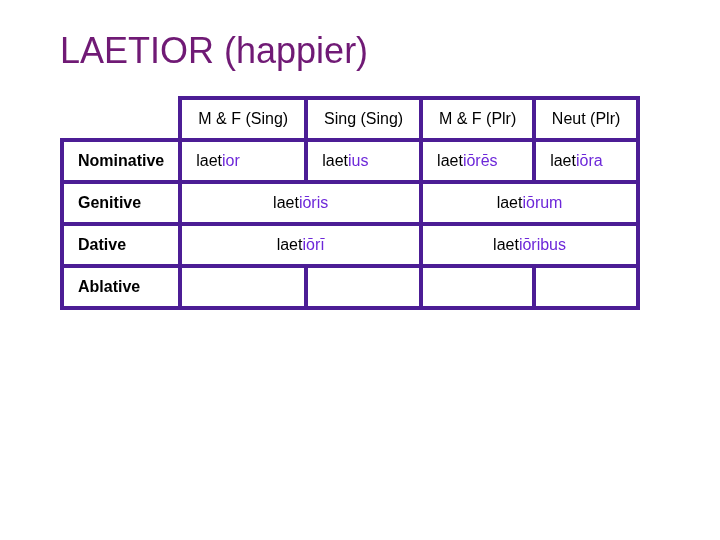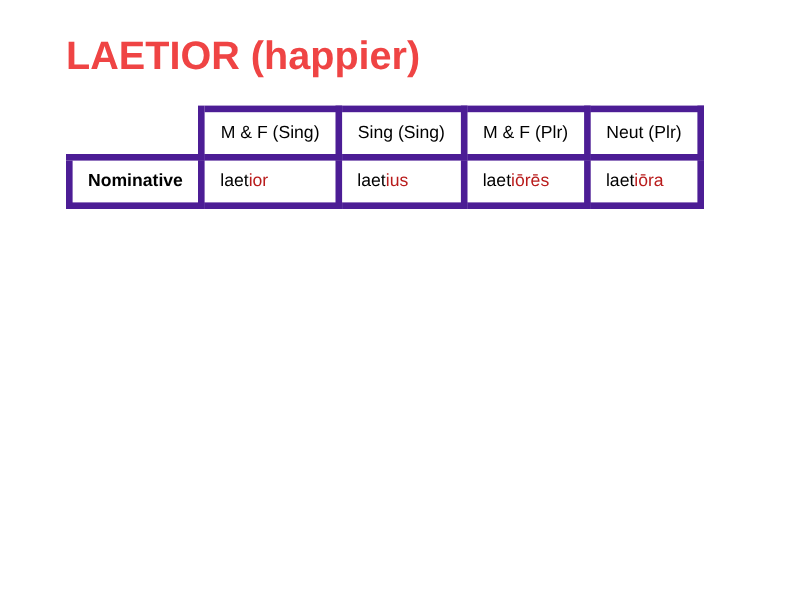--- a/index.html
+++ b/index.html
@@ -14,32 +14,32 @@
       background: #ffffff;
       font-family: Arial, sans-serif;
       display: flex;
       flex-direction: column;
       align-items: flex-start;
       padding: 30px 60px;
     }
 
     .page-title {
       font-size: 36px;
-      font-weight: bold;
+      font-weight: normal;
       margin-bottom: 24px;
-      color: #ef4444;
+      color: #701a75;
     }
 
     table {
       border-collapse: collapse;
       width: 580px;
     }
 
     td, th {
-      border: 6px solid #4c1d95;
+      border: 4px solid #4c1d95;
       padding: 10px 14px;
       font-size: 16px;
       color: #000000;
       vertical-align: middle;
     }
 
     .header-row td {
       font-weight: normal;
       background: #ffffff;
       text-align: center;
@@ -48,21 +48,21 @@
     .case-label {
       font-weight: bold;
       width: 100px;
     }
 
     .merged-cell {
       text-align: center;
     }
 
     .highlight-blue {
-      color: #b91c1c;
+      color: #6d28d9;
     }
 
     .empty-header {
       border-top: none;
       border-left: none;
       background: #ffffff;
     }
   </style>
 </head>
 <body>
@@ -81,17 +81,34 @@
     </tr>
 
     <tr>
       <td class="case-label">Nominative</td>
       <td>laet<span class="highlight-blue">ior</span></td>
       <td>laet<span class="highlight-blue">ius</span></td>
       <td>laet<span class="highlight-blue">iōrēs</span></td>
       <td>laet<span class="highlight-blue">iōra</span></td>
     </tr>
 
+    <tr>
+      <td class="case-label">Genitive</td>
+      <td colspan="2" class="merged-cell">laet<span class="highlight-blue">iōris</span></td>
+      <td colspan="2" class="merged-cell">laet<span class="highlight-blue">iōrum</span></td>
+    </tr>
+
+    <tr>
+      <td class="case-label">Dative</td>
+      <td colspan="2" class="merged-cell">laet<span class="highlight-blue">iōrī</span></td>
+      <td colspan="2" class="merged-cell">laet<span class="highlight-blue">iōribus</span></td>
+    </tr>
 
 
-
+    <tr>
+      <td class="case-label">Ablative</td>
+      <td></td>
+      <td></td>
+      <td></td>
+      <td></td>
+    </tr>
   </tbody>
 </table>
 
 </body></html>

